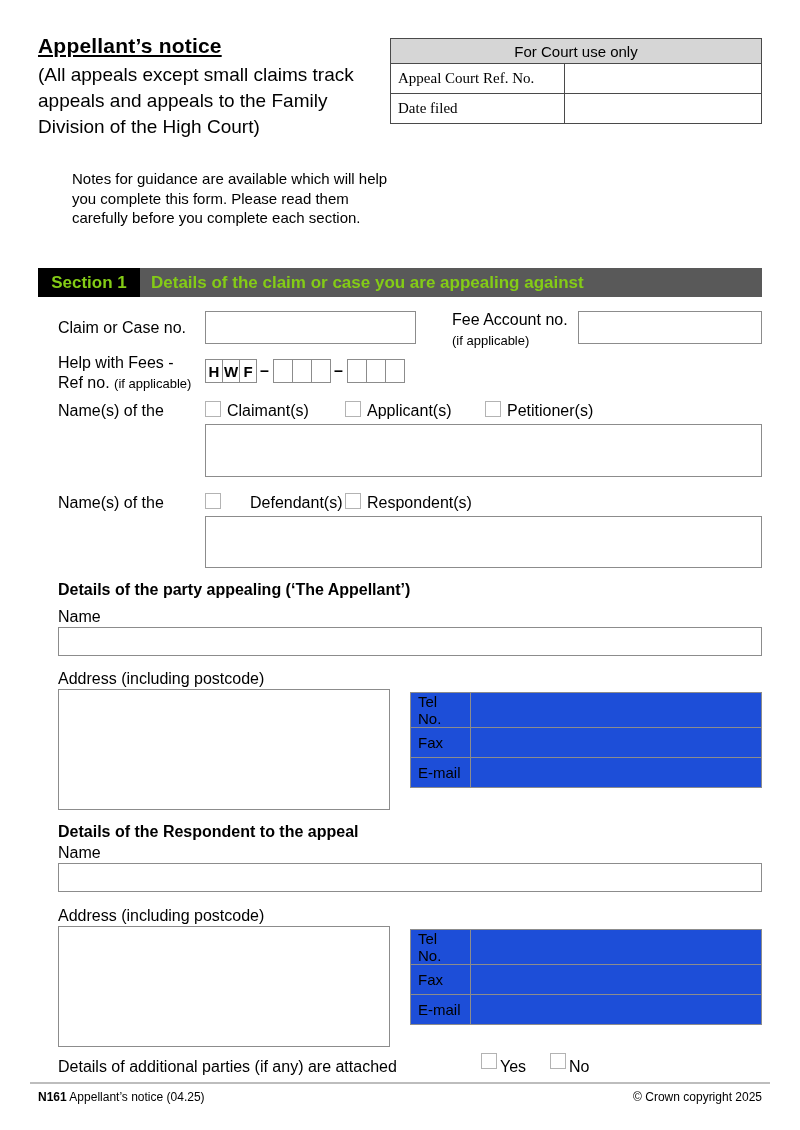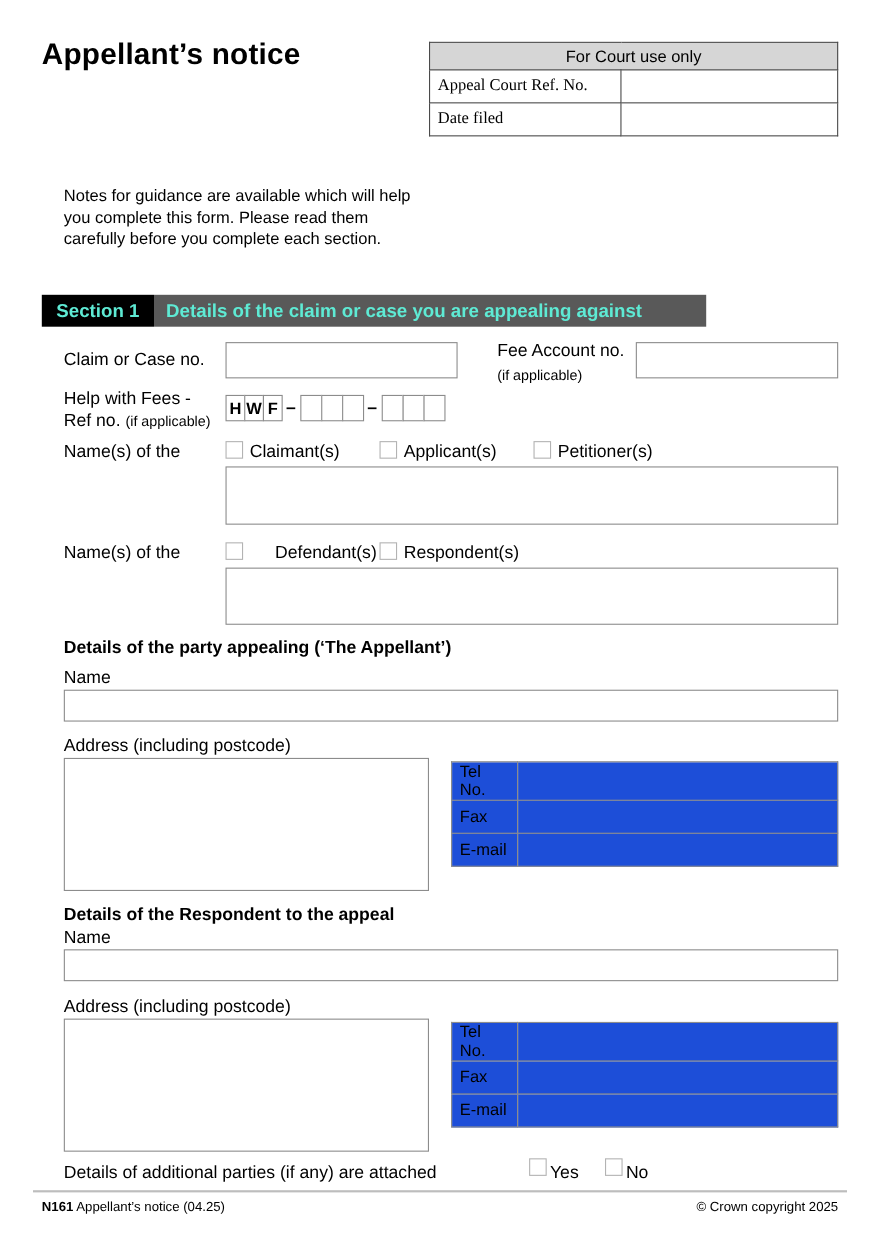--- a/index.html
+++ b/index.html
@@ -1,36 +1,36 @@
 <!DOCTYPE html>
 <html><head>
 <meta charset="utf-8">
 <style>
   * { box-sizing: border-box; margin: 0; padding: 0; }
   html, body { background: #ffffff; }
   body { font-family: "Liberation Sans", sans-serif; color: #000; }
   .page { position: relative; width: 800px; height: 1130px; background: #fff; overflow: hidden; }
   .abs { position: absolute; }
 
-  .title { font-size: 27px; font-weight: 700; letter-spacing: 0.2px; }
+  .title { font-size: 21px; font-weight: 700; letter-spacing: 0.2px; text-decoration: underline; }
   .subtitle { font-size: 19px; line-height: 26px; width: 340px; }
 
   table.grid { border-collapse: collapse; }
   table.court { width: 372px; font-size: 15px; }
   table.court th { background: #d6d6d6; border: 1px solid #4a4a4a; font-weight: 400; height: 25px; text-align: center; }
   table.court td { border: 1px solid #4a4a4a; height: 30px; padding: 0 7px; }
   table.court td.lblcell { width: 174px; font-family: Liberation Serif, serif; }
   .cell-input { width: 100%; height: 100%; border: none; outline: none; font-family: "Liberation Sans", sans-serif; font-size: 15px; background: transparent; }
 
   .notes { font-size: 15px; line-height: 19.5px; width: 320px; }
 
   .seal { width: 76px; height: 76px; border: 1px solid #a8a8a8; border-radius: 50%;
           display: flex; align-items: center; justify-content: center; font-size: 15px; letter-spacing: 0.5px; }
 
-  .section-bar { display: flex; width: 604px; height: 29px; color: #5eead4; font-weight: 700; font-size: 17px; }
+  .section-bar { display: flex; width: 724px; height: 29px; color: #84cc16; font-weight: 700; font-size: 17px; }
   .sec-label { background: #000; width: 102px; display: flex; align-items: center; justify-content: center; }
   .sec-title { background: #595959; flex: 1; display: flex; align-items: center; padding-left: 11px; }
 
   .lbl16 { font-size: 16px; white-space: nowrap; }
   .lbl13 { font-size: 13px; white-space: nowrap; }
   .bold-head { font-size: 16px; font-weight: 700; white-space: nowrap; }
 
   input.box, textarea.box { border: 1px solid #8c8c8c; background: #fff; font-family: "Liberation Sans", sans-serif;
     font-size: 16px; padding: 3px 6px; outline: none; resize: none; }
 
@@ -50,40 +50,41 @@
   .footer-rule { width: 740px; height: 2px; background: #bdbdbd; }
   .footer-text { font-size: 12px; white-space: nowrap; }
   .footer-text b { font-weight: 700; }
 </style>
 </head>
 <body>
 
 <div class="page">
 
   <h1 class="abs title" style="left:38px;top:34px;">Appellant’s notice</h1>
+  <div class="abs subtitle" style="left:38px;top:62px;">(All appeals except small claims track appeals and appeals to the Family Division of the High Court)</div>
 
   <table class="abs grid court" style="left:390px;top:38px;">
     <thead>
       <tr>
           <th colspan="2">For Court use only</th>
         </tr>
     </thead>
     <tbody>
       <tr>
         <td class="lblcell">Appeal Court Ref. No.</td>
         <td><input class="cell-input" style=""></td>
       </tr>
       <tr>
         <td class="lblcell">Date filed</td>
         <td><input class="cell-input" style=""></td>
       </tr>
     </tbody>
   </table>
 
-  <p class="abs notes" style="left:58px;top:169px;">Notes for guidance are available which will help you complete this form. Please read them carefully before you complete each section.</p>
+  <p class="abs notes" style="left:72px;top:169px;">Notes for guidance are available which will help you complete this form. Please read them carefully before you complete each section.</p>
 
 
   <div class="abs section-bar" style="left:38px;top:268px;">
     <span class="sec-label">Section 1</span>
     <span class="sec-title">Details of the claim or case you are appealing against</span>
   </div>
 
   <span class="abs lbl16" style="left:58px;top:319px;">Claim or Case no.</span>
   <input class="abs box" style="left: 205px; top: 311px; width: 211px; height: 33px;">
   <span class="abs lbl16" style="left:452px;top:311px;">Fee Account no.</span>

